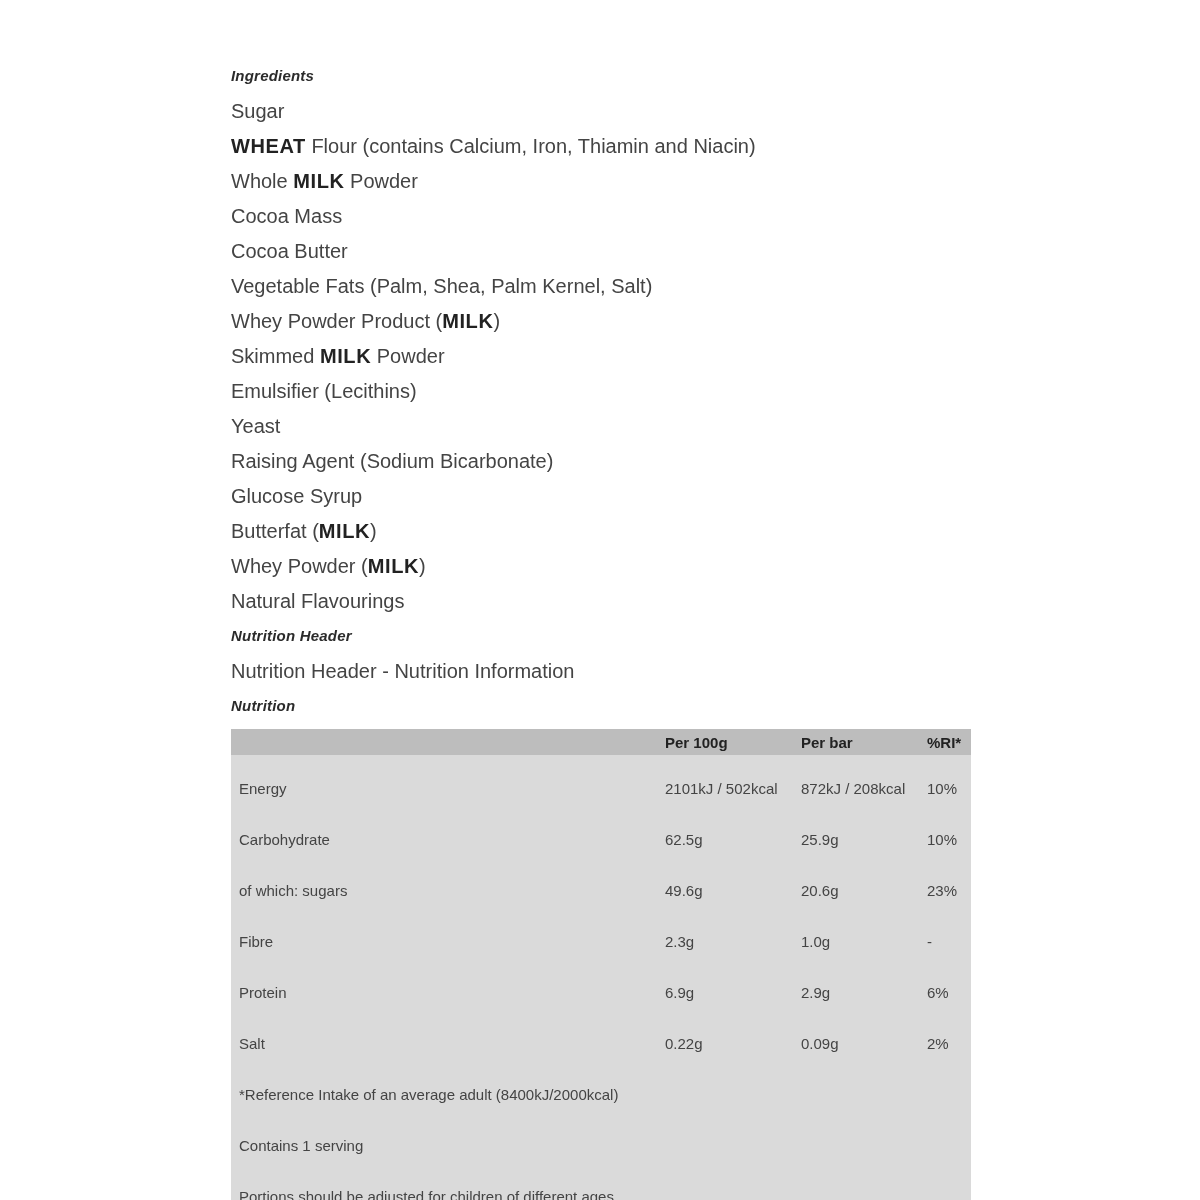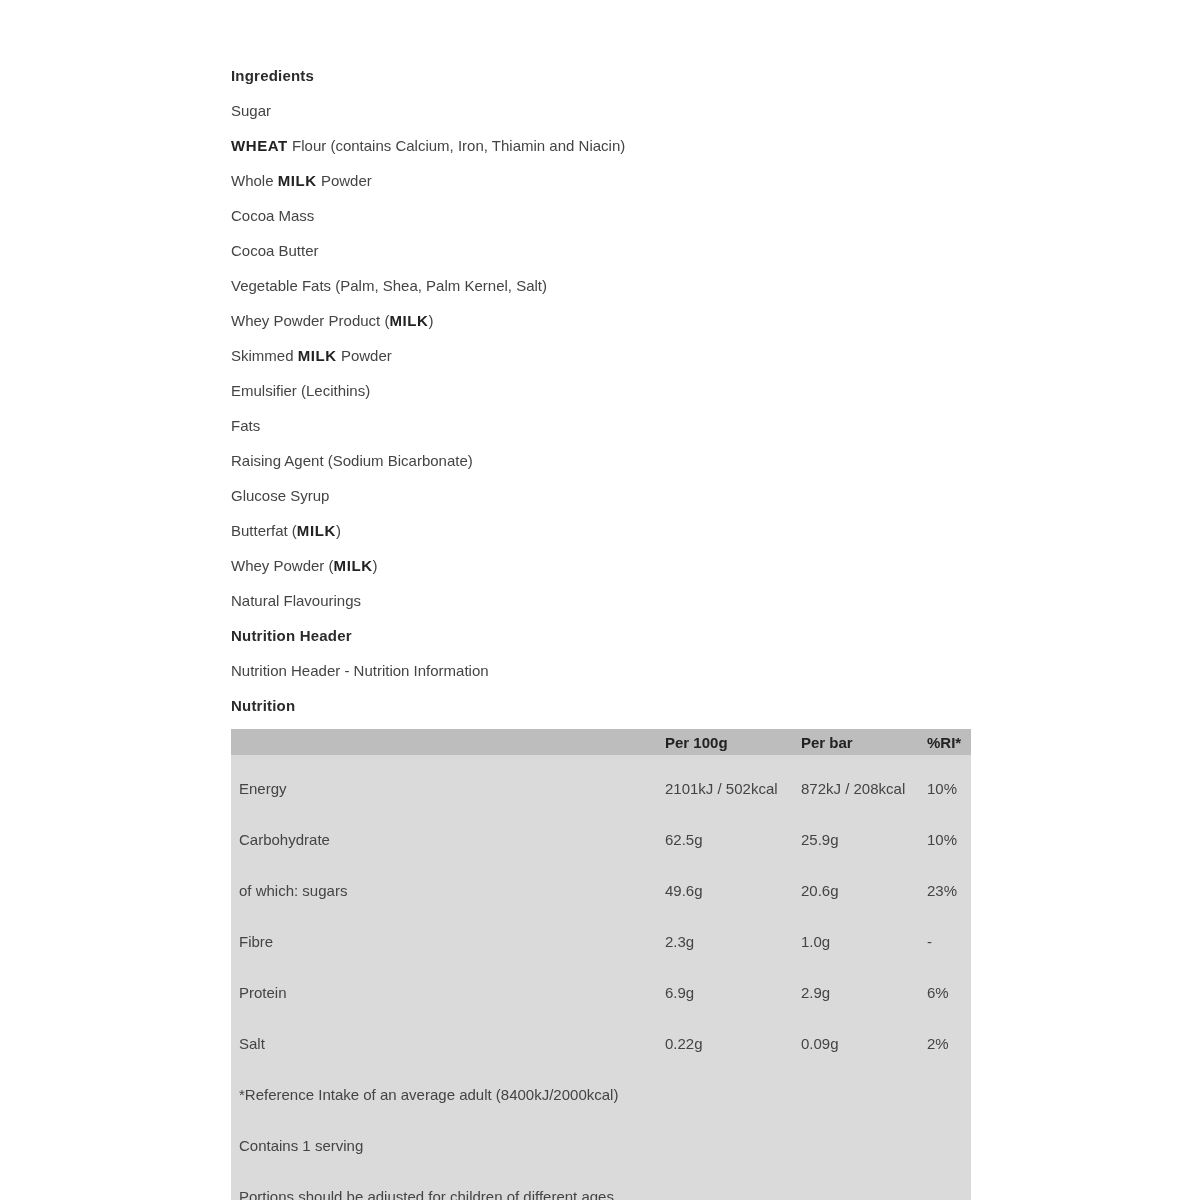--- a/index.html
+++ b/index.html
@@ -1,20 +1,20 @@
 <!DOCTYPE html>
 <html><head>
 <meta charset="utf-8">
 <style>
   html, body { margin: 0; padding: 0; background: #ffffff; }
   body { width: 1200px; height: 1200px; position: relative; overflow: hidden;
          font-family: "Liberation Sans", "DejaVu Sans", sans-serif; color: #3a3a3a; }
   .content { position: absolute; left: 231px; top: 62px; width: 740px; }
-  .heading { font-weight: bold; font-size: 15px; color: #2b2b2b; height: 35px; line-height: 28px; letter-spacing: 0.2px; }
-  .line { font-size: 15px; height: 35px; line-height: 28px; color: #444; }
+  .heading { font-weight: bold; font-size: 15px; color: #2b2b2b; height: 35px; line-height: 28px; letter-spacing: 0.2px; font-style: italic; }
+  .line { font-size: 20px; height: 35px; line-height: 28px; color: #444; }
   .line b { color: #222; letter-spacing: 0.6px; }
   table.nut { position: absolute; left: 231px; top: 729px; width: 740px; border-collapse: collapse;
               background: #dadada; font-size: 15px; color: #444; }
   table.nut thead tr { background: #bdbdbd; }
   table.nut th { font-weight: bold; color: #222; text-align: left; height: 26px; padding: 0 0 0 8px; font-size: 15px; }
   table.nut td { height: 35px; padding: 16px 0 0 8px; vertical-align: middle; }
   table.nut .c0 { width: 410px; }
   table.nut .c1 { width: 128px; padding-left: 16px; }
   table.nut .c2 { width: 120px; padding-left: 8px; }
   table.nut .c3 { padding-left: 6px; }
@@ -28,21 +28,21 @@
   <div id="ingredients-list">
       <div class="line"><span></span><b></b><span>Sugar</span></div>
       <div class="line"><span></span><b>WHEAT</b><span> Flour (contains Calcium, Iron, Thiamin and Niacin)</span></div>
       <div class="line"><span>Whole </span><b>MILK</b><span> Powder</span></div>
       <div class="line"><span></span><b></b><span>Cocoa Mass</span></div>
       <div class="line"><span></span><b></b><span>Cocoa Butter</span></div>
       <div class="line"><span></span><b></b><span>Vegetable Fats (Palm, Shea, Palm Kernel, Salt)</span></div>
       <div class="line"><span>Whey Powder Product (</span><b>MILK</b><span>)</span></div>
       <div class="line"><span>Skimmed </span><b>MILK</b><span> Powder</span></div>
       <div class="line"><span></span><b></b><span>Emulsifier (Lecithins)</span></div>
-      <div class="line"><span></span><b></b><span>Fats</span></div>
+      <div class="line"><span></span><b></b><span>Yeast</span></div>
       <div class="line"><span></span><b></b><span>Raising Agent (Sodium Bicarbonate)</span></div>
       <div class="line"><span></span><b></b><span>Glucose Syrup</span></div>
       <div class="line"><span>Butterfat (</span><b>MILK</b><span>)</span></div>
       <div class="line"><span>Whey Powder (</span><b>MILK</b><span>)</span></div>
       <div class="line"><span></span><b></b><span>Natural Flavourings</span></div>
     </div>
   <div class="heading">Nutrition Header</div>
   <div class="line">Nutrition Header - Nutrition Information</div>
   <div class="heading">Nutrition</div>
 </div>

